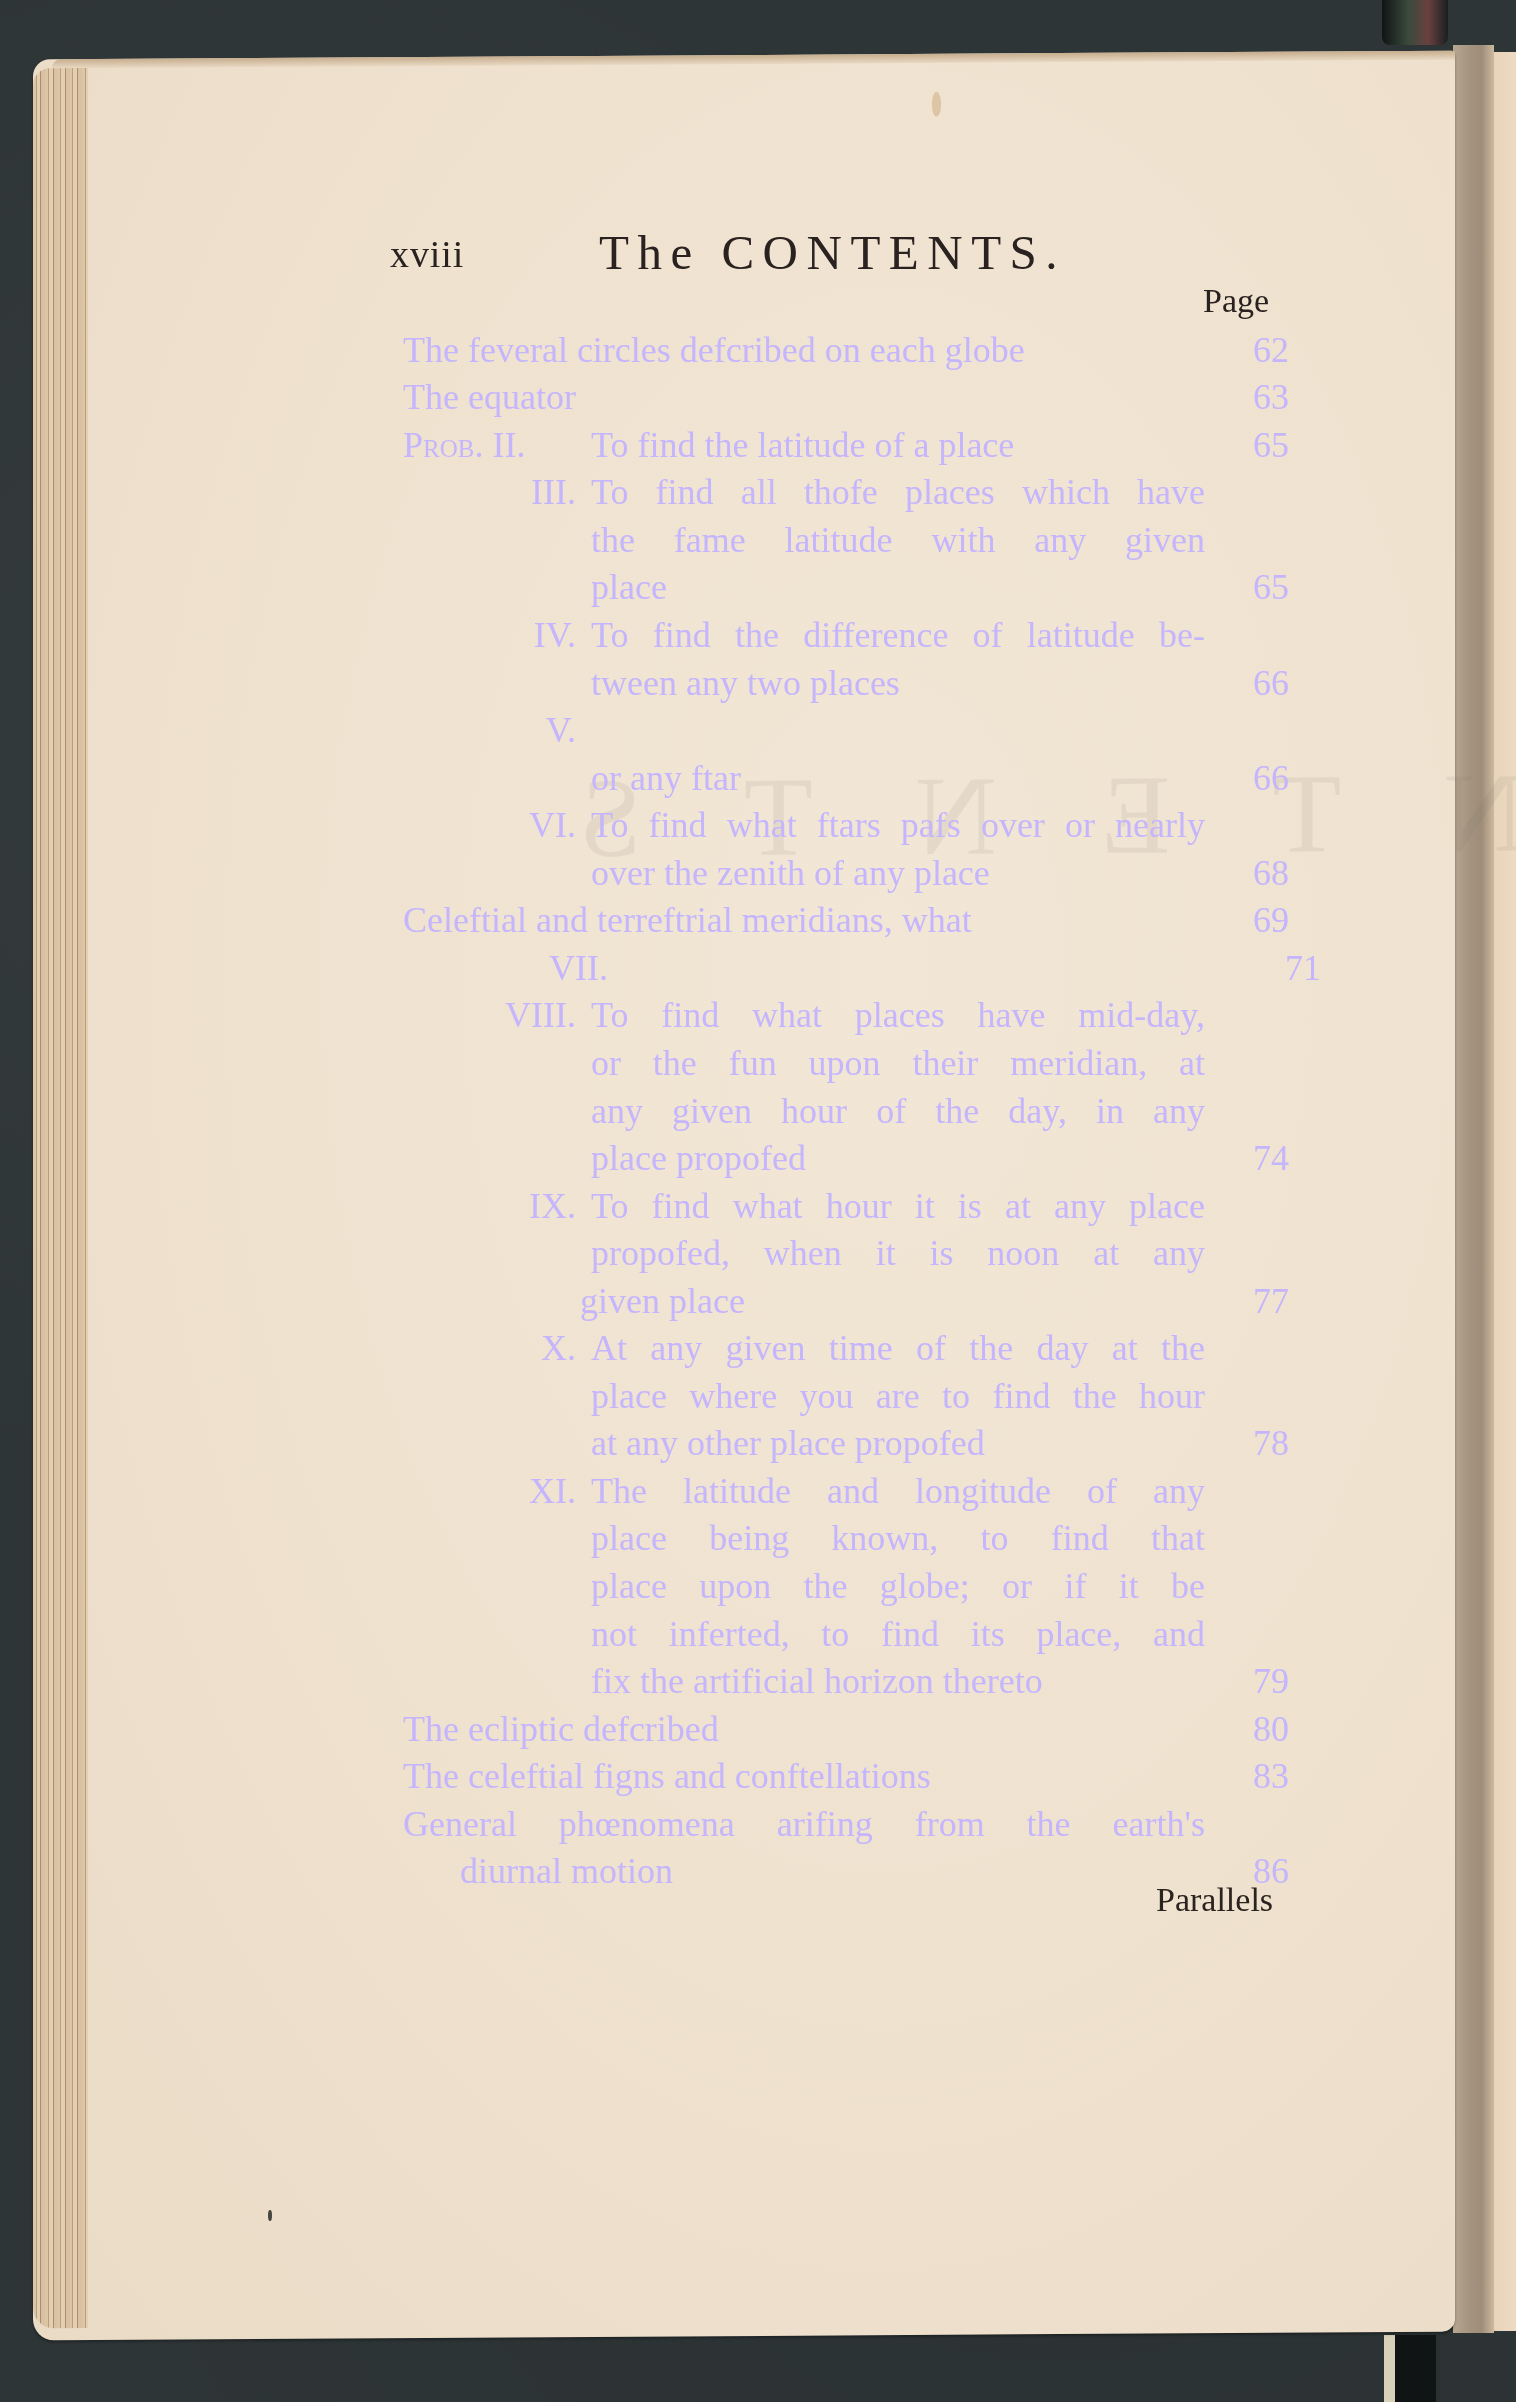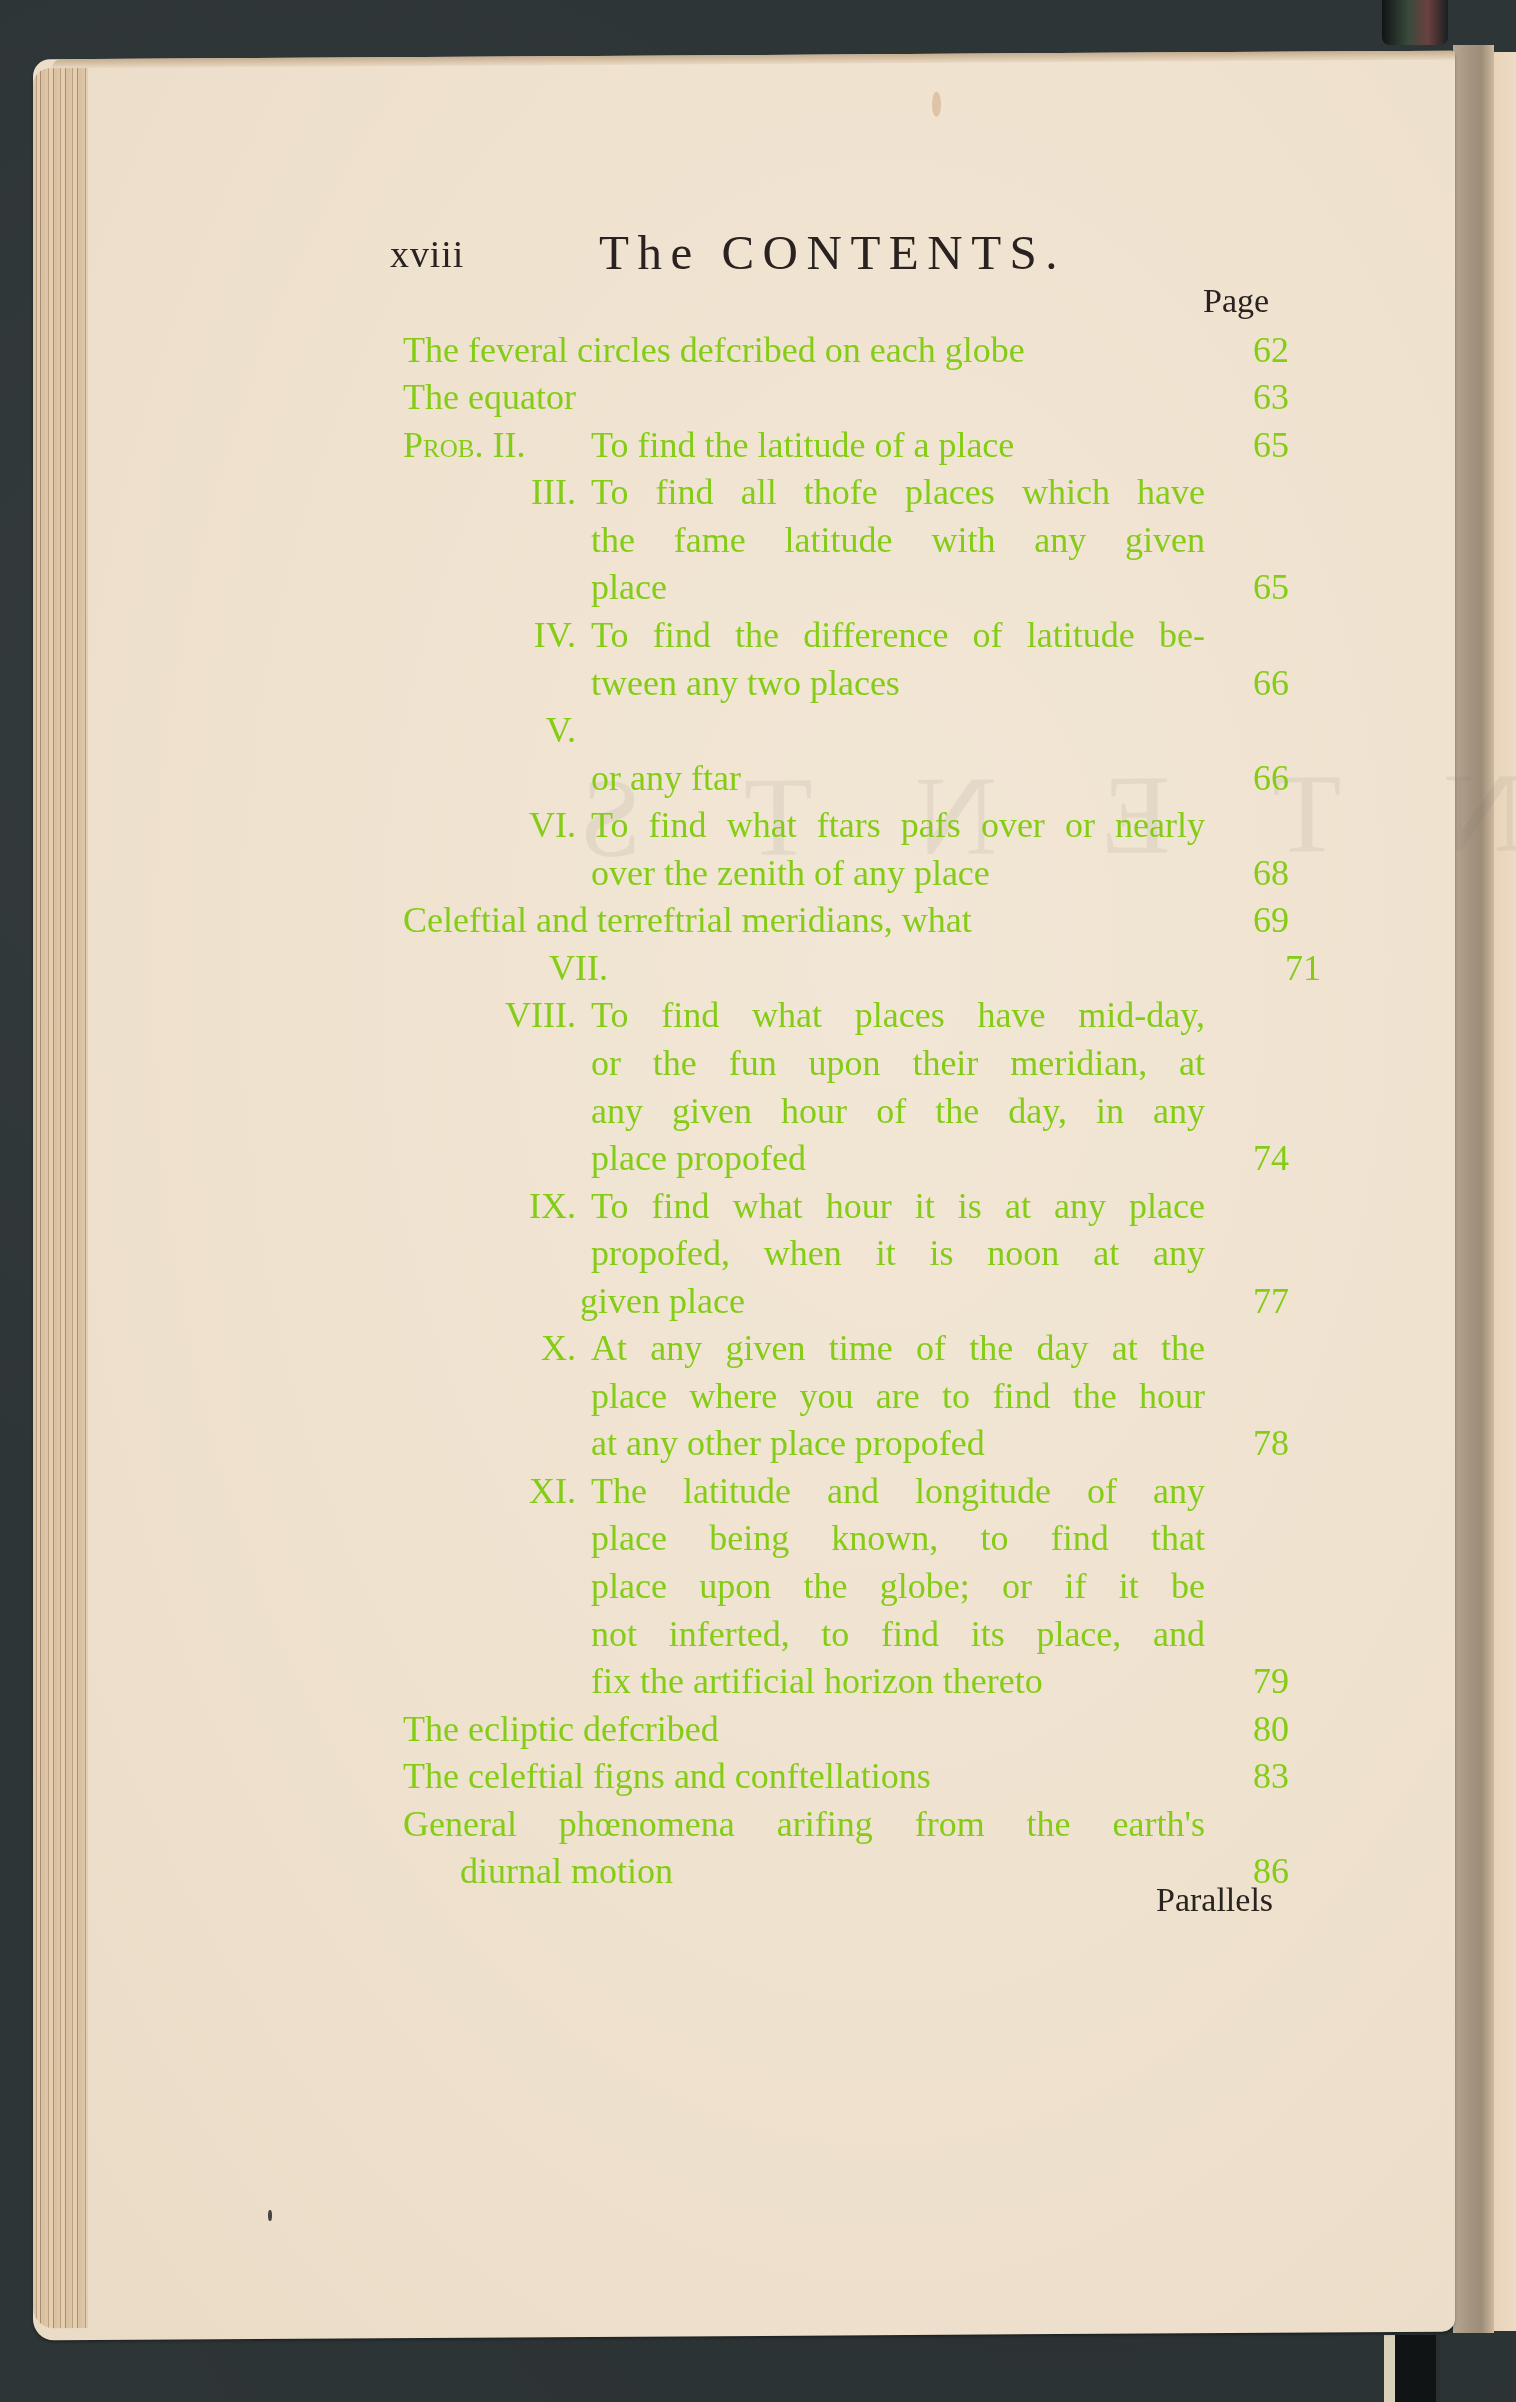--- a/index.html
+++ b/index.html
@@ -71,21 +71,21 @@
   .title {
     position:absolute; left:209px; top:0; font-size:49px; color:#2a2220;
     letter-spacing:8.5px; white-space:nowrap;
   }
   .page-label {
     position:absolute; left:1203px; top:282px; font-size:34px; color:#2a2220;
   }
 
   .toc { position:absolute; left:0; top:0; width:1517px; }
   .line {
-    position:absolute; height:45px; font-size:36px; color:#84cc16;
+    position:absolute; height:45px; font-size:36px; color:#c4b5fd;
     white-space:nowrap; line-height:45px;
   }
   .txt { position:absolute; top:0; }
   .justified {
     position:absolute; top:0; text-align:justify; text-align-last:justify;
   }
   .num { position:absolute; top:0; left:1234px; width:55px; text-align:right; }
   .roman { position:absolute; top:0; text-align:right; width:174px; left:400px; }
   .sc { font-variant:small-caps; }
   .catch {

